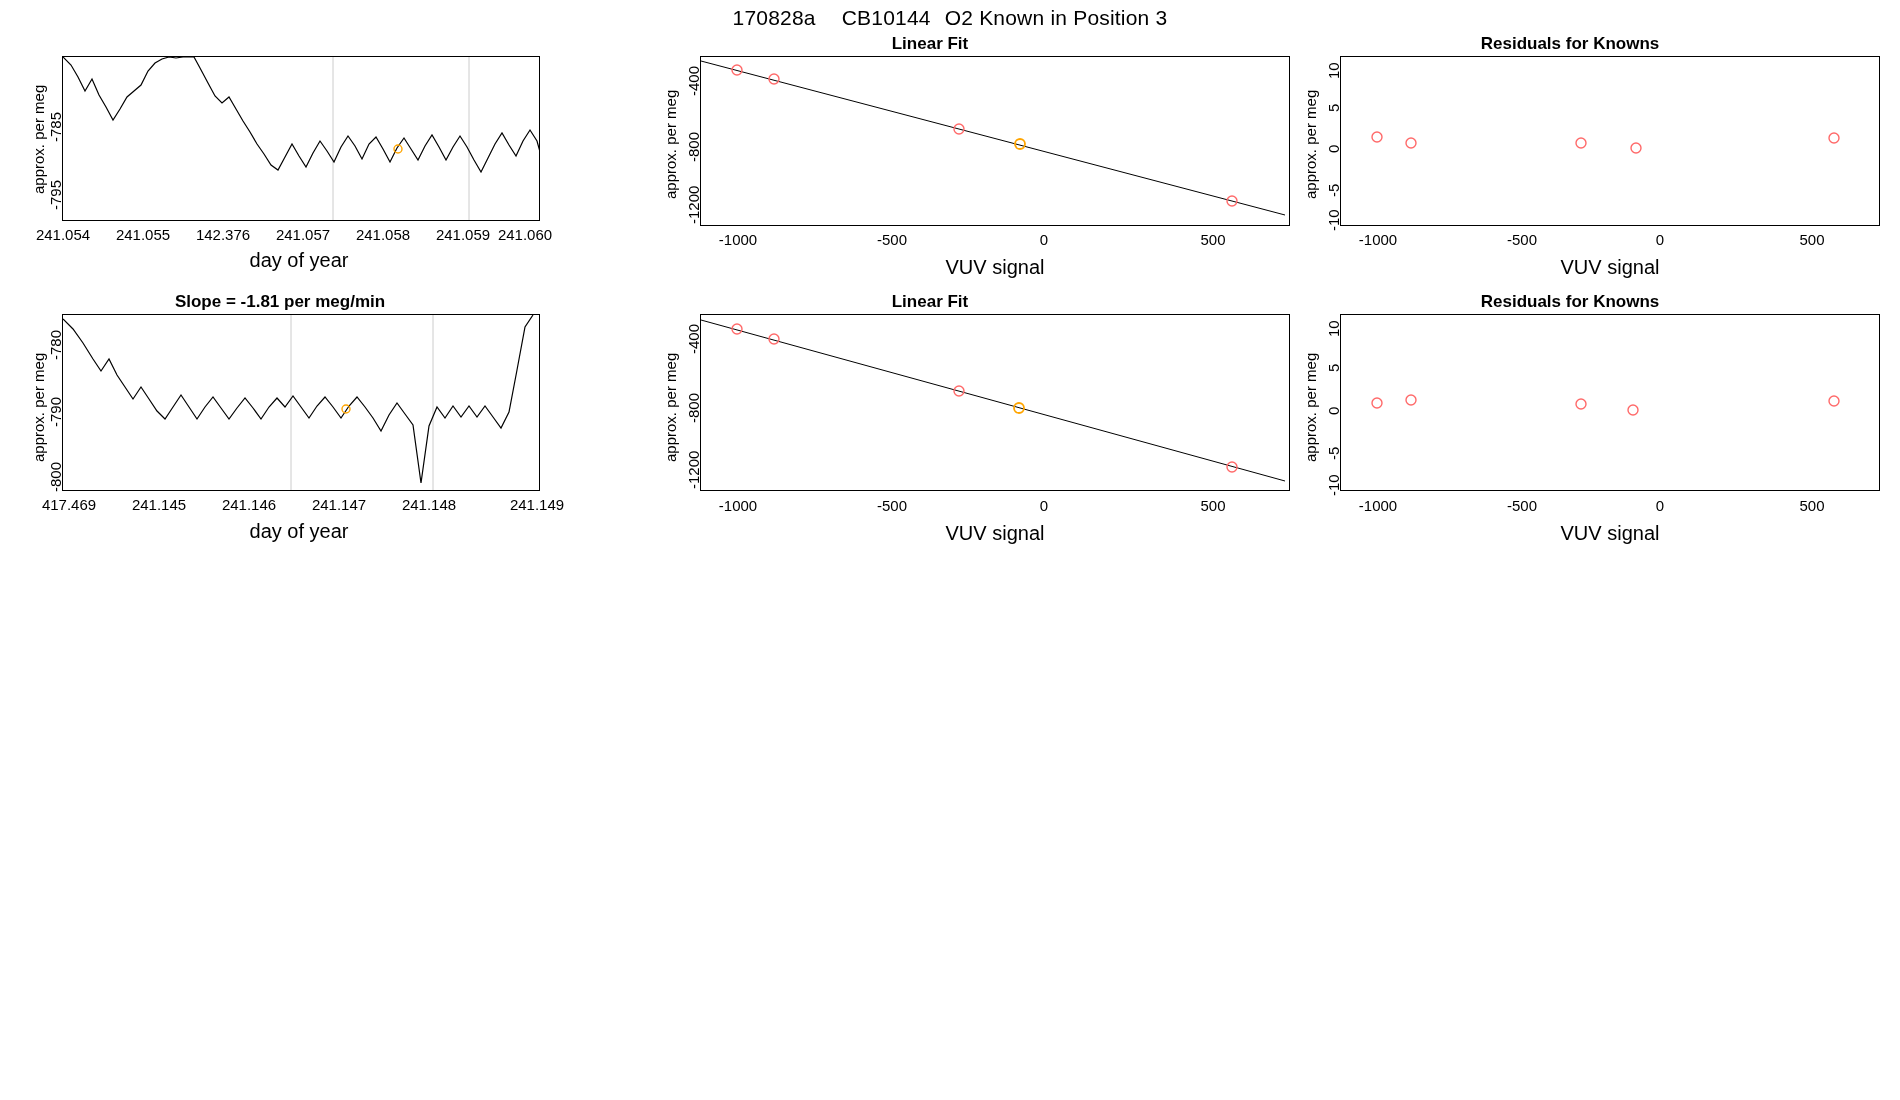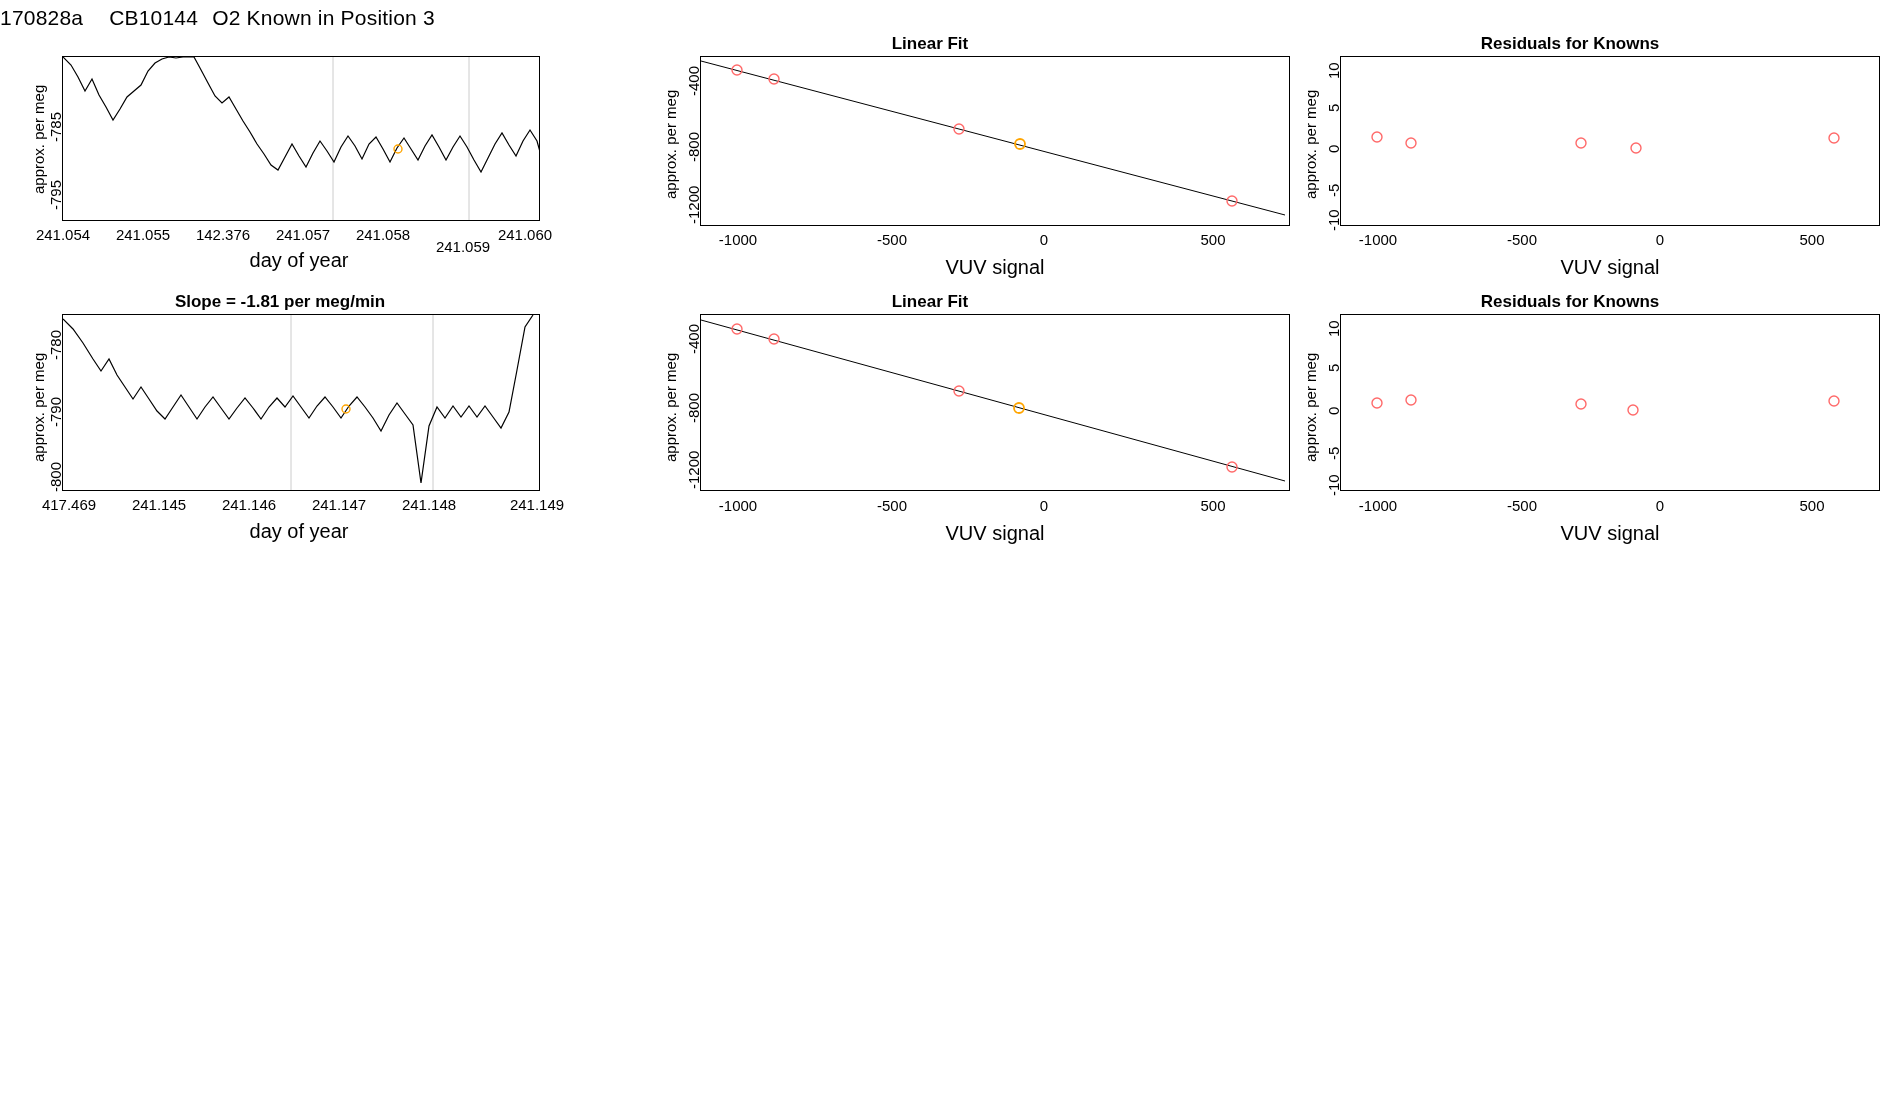--- a/index.html
+++ b/index.html
@@ -13,20 +13,21 @@
     font-family: "Liberation Sans", sans-serif;
     color: #000000;
     position: relative;
     overflow: hidden;
   }
   .page-title {
     position: absolute;
     top: 6px;
     left: 0;
     width: 1900px;
+    text-align: center;
     font-size: 21px;
     letter-spacing: 0.2px;
   }
   .title-seg { display: inline-block; }
   .gap-sm { display: inline-block; width: 26px; }
   .gap-xs { display: inline-block; width: 14px; }
 
   .panel {
     position: absolute;
   }
@@ -95,21 +96,21 @@
 
   <div class="tick-label-y" style="left:27px; top:176px;">-795</div>
   <div class="tick-label-y" style="left:27px; top:108px;">-785</div>
   <div class="axis-label-y" style="left:10px; top:160px;">approx. per meg</div>
 
   <div class="tick-label" style="left:8px; top:192px; width:70px;">241.054</div>
   <div class="tick-label" style="left:88px; top:192px; width:70px;">241.055</div>
   <div class="tick-label" style="left:168px; top:192px; width:70px;">142.376</div>
   <div class="tick-label" style="left:248px; top:192px; width:70px;">241.057</div>
   <div class="tick-label" style="left:328px; top:192px; width:70px;">241.058</div>
-  <div class="tick-label" style="left:408px; top:192px; width:70px;margin-top:12px;">241.059</div>
+  <div class="tick-label" style="left:408px; top:192px; width:70px;">241.059</div>
   <div class="tick-label" style="left:470px; top:192px; width:70px;">241.060</div>
   <div class="axis-label-x" style="top:215px; left:40px; width:478px;">day of year</div>
 </div>
 
 <div class="panel" style="left:640px; top:34px; width:620px; height:210px;">
   <div class="panel-title" style="top:0px; left:-20px; width:620px;">Linear Fit</div>
   <div class="plotbox" style="left:60px; top:22px; width:590px; height:170px;">
     <svg width="590" height="170" viewBox="0 0 590 170">
       <line x1="0" y1="4" x2="584" y2="158" stroke="#000000" stroke-width="1"></line>
       <circle cx="36" cy="13" r="5" fill="none" stroke="#FF6A6A" stroke-width="1.4"></circle>

